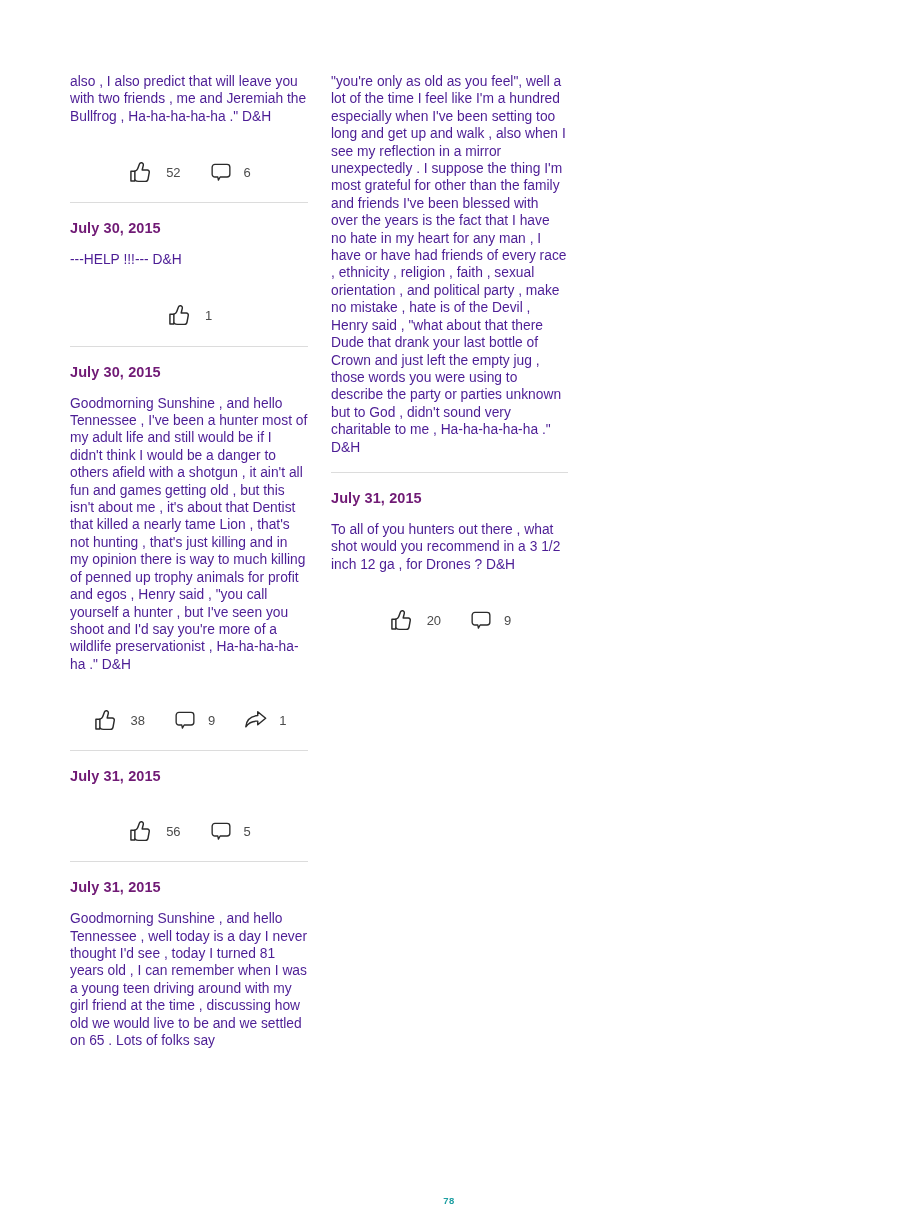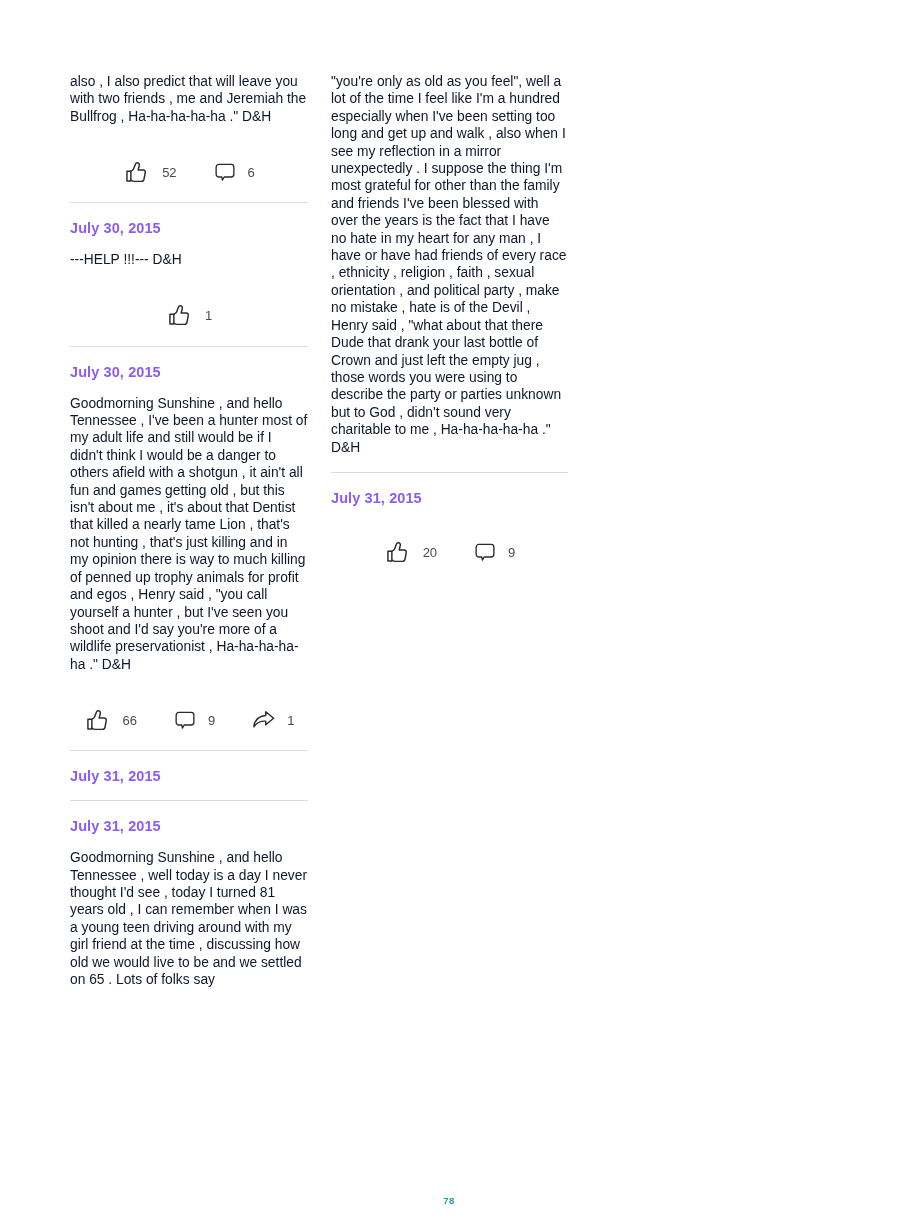--- a/index.html
+++ b/index.html
@@ -27,36 +27,36 @@
   .post-divider {
     border: none;
     border-top: 1px solid #dcdcdc;
     margin: 16px 0 0 0;
     height: 0;
   }
   .post-date {
     margin: 17px 0 0 0;
     font-size: 14.5px;
     font-weight: bold;
-    color: #8b5cf6;
+    color: #701a75;
     letter-spacing: 0.1px;
   }
   .post-text {
     margin: 15px 0 0 0;
     font-size: 13.8px;
     line-height: 17.4px;
-    color: #0f172a;
+    color: #4c1d95;
   }
   .post:first-child .post-text { margin-top: 7px; }
 
   .reactions {
     display: flex;
     align-items: center;
     justify-content: center;
-    gap: 35px;
+    gap: 27px;
     margin-top: 33px;
     min-height: 28px;
   }
   .reaction-group {
     display: flex;
     align-items: center;
     gap: 10px;
     color: #2b2b2b;
   }
   .reaction-count {
@@ -124,21 +124,21 @@
         <h3 class="post-date">July 30, 2015</h3>
         <p class="post-text">Goodmorning Sunshine , and hello Tennessee , I've been a hunter most of my adult life and still would be if I didn't think I would be a danger to others afield with a shotgun , it ain't all fun and games getting old , but this isn't about me , it's about that Dentist that killed a nearly tame Lion , that's not hunting , that's just killing and in my opinion there is way to much killing of penned up trophy animals for profit and egos , Henry said , "you call yourself a hunter , but I've seen you shoot and I'd say you're more of a wildlife preservationist , Ha-ha-ha-ha-ha ." D&amp;H</p>
         <div class="reactions">
           <span class="reaction-group">
             <span class="reaction-icon">
               <svg width="29" height="27" viewBox="0 0 24 24" fill="none" stroke="currentColor" stroke-width="1.3" stroke-linejoin="round" stroke-linecap="round">
                 <path d="M2.6 10.8h3.5v8.7H2.6z"></path>
                 <path d="M6.1 18.6c1 .9 2 1.3 3.4 1.3h5.9c1.2 0 2.2-.9 2.4-2.1l1.1-5.9c.2-1.1-.6-2.1-1.7-2.1h-4.6l1-4.2c.2-1-.4-2-1.4-2.2-.9-.2-1.7.3-2 1.1L8.6 8.7c-.4 1-1.2 1.7-2.5 2.1"></path>
               </svg>
             </span>
-            <span class="reaction-count">66</span>
+            <span class="reaction-count">38</span>
           </span>
           <span class="reaction-group">
             <span class="reaction-icon">
               <svg width="26" height="25" viewBox="0 0 24 24" fill="none" stroke="currentColor" stroke-width="1.3" stroke-linejoin="round" stroke-linecap="round">
                 <path d="M6.2 4.2h11.6c1.5 0 2.7 1.2 2.7 2.7v6.7c0 1.5-1.2 2.7-2.7 2.7h-6.6l-1.7 3-.6-3h-2.7c-1.5 0-2.7-1.2-2.7-2.7V6.9c0-1.5 1.2-2.7 2.7-2.7z"></path>
               </svg>
             </span>
             <span class="reaction-count">9</span>
           </span>
           <span class="reaction-group">
@@ -147,34 +147,54 @@
                 <path d="M14 2.2 21 8l-7 5.8V10.6C9.4 10.3 6 11.9 3.4 15.6c.5-5.8 4-9.3 10.6-10V2.2z"></path>
               </svg>
             </span>
             <span class="reaction-count">1</span>
           </span>
         </div>
       </article>
       <article class="post">
         <hr class="post-divider">
         <h3 class="post-date">July 31, 2015</h3>
+        <div class="reactions">
+          <span class="reaction-group">
+            <span class="reaction-icon">
+              <svg width="29" height="27" viewBox="0 0 24 24" fill="none" stroke="currentColor" stroke-width="1.3" stroke-linejoin="round" stroke-linecap="round">
+                <path d="M2.6 10.8h3.5v8.7H2.6z"></path>
+                <path d="M6.1 18.6c1 .9 2 1.3 3.4 1.3h5.9c1.2 0 2.2-.9 2.4-2.1l1.1-5.9c.2-1.1-.6-2.1-1.7-2.1h-4.6l1-4.2c.2-1-.4-2-1.4-2.2-.9-.2-1.7.3-2 1.1L8.6 8.7c-.4 1-1.2 1.7-2.5 2.1"></path>
+              </svg>
+            </span>
+            <span class="reaction-count">56</span>
+          </span>
+          <span class="reaction-group">
+            <span class="reaction-icon">
+              <svg width="26" height="25" viewBox="0 0 24 24" fill="none" stroke="currentColor" stroke-width="1.3" stroke-linejoin="round" stroke-linecap="round">
+                <path d="M6.2 4.2h11.6c1.5 0 2.7 1.2 2.7 2.7v6.7c0 1.5-1.2 2.7-2.7 2.7h-6.6l-1.7 3-.6-3h-2.7c-1.5 0-2.7-1.2-2.7-2.7V6.9c0-1.5 1.2-2.7 2.7-2.7z"></path>
+              </svg>
+            </span>
+            <span class="reaction-count">5</span>
+          </span>
+        </div>
       </article>
       <article class="post">
         <hr class="post-divider">
         <h3 class="post-date">July 31, 2015</h3>
         <p class="post-text">Goodmorning Sunshine , and hello Tennessee , well today is a day I never thought I'd see , today I turned 81 years old , I can remember when I was a young teen driving around with my girl friend at the time , discussing how old we would live to be and we settled on 65 . Lots of folks say</p>
       </article>
     </section>
   <section class="column column-right">
       <article class="post">
         <p class="post-text">"you're only as old as you feel", well a lot of the time I feel like I'm a hundred especially when I've been setting too long and get up and walk , also when I see my reflection in a mirror unexpectedly . I suppose the thing I'm most grateful for other than the family and friends I've been blessed with over the years is the fact that I have no hate in my heart for any man , I have or have had friends of every race , ethnicity , religion , faith , sexual orientation , and political party , make no mistake , hate is of the Devil , Henry said , "what about that there Dude that drank your last bottle of Crown and just left the empty jug , those words you were using to describe the party or parties unknown but to God , didn't sound very charitable to me , Ha-ha-ha-ha-ha ." D&amp;H</p>
       </article>
       <article class="post">
         <hr class="post-divider">
         <h3 class="post-date">July 31, 2015</h3>
+        <p class="post-text">To all of you hunters out there , what shot would you recommend in a 3 1/2 inch 12 ga , for Drones ? D&amp;H</p>
         <div class="reactions">
           <span class="reaction-group">
             <span class="reaction-icon">
               <svg width="29" height="27" viewBox="0 0 24 24" fill="none" stroke="currentColor" stroke-width="1.3" stroke-linejoin="round" stroke-linecap="round">
                 <path d="M2.6 10.8h3.5v8.7H2.6z"></path>
                 <path d="M6.1 18.6c1 .9 2 1.3 3.4 1.3h5.9c1.2 0 2.2-.9 2.4-2.1l1.1-5.9c.2-1.1-.6-2.1-1.7-2.1h-4.6l1-4.2c.2-1-.4-2-1.4-2.2-.9-.2-1.7.3-2 1.1L8.6 8.7c-.4 1-1.2 1.7-2.5 2.1"></path>
               </svg>
             </span>
             <span class="reaction-count">20</span>
           </span>

